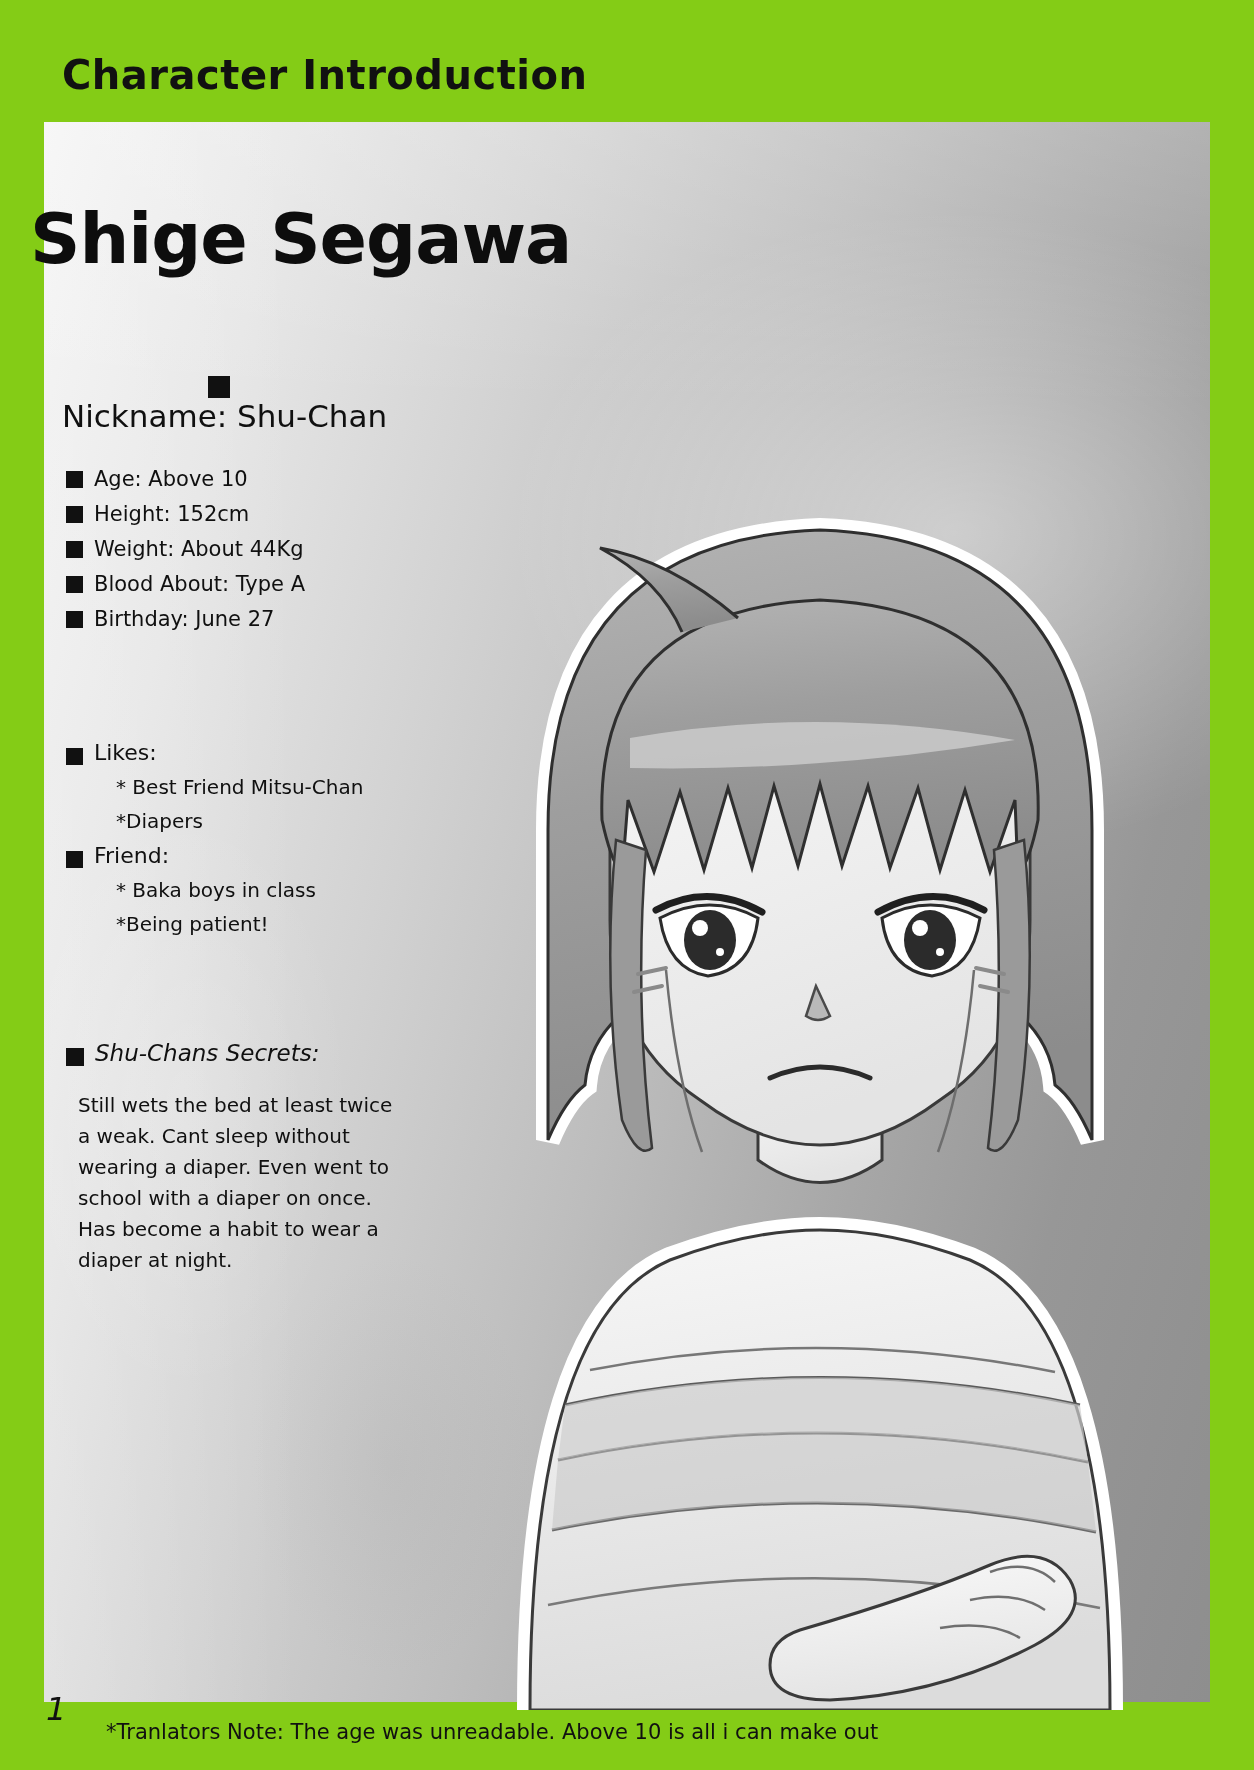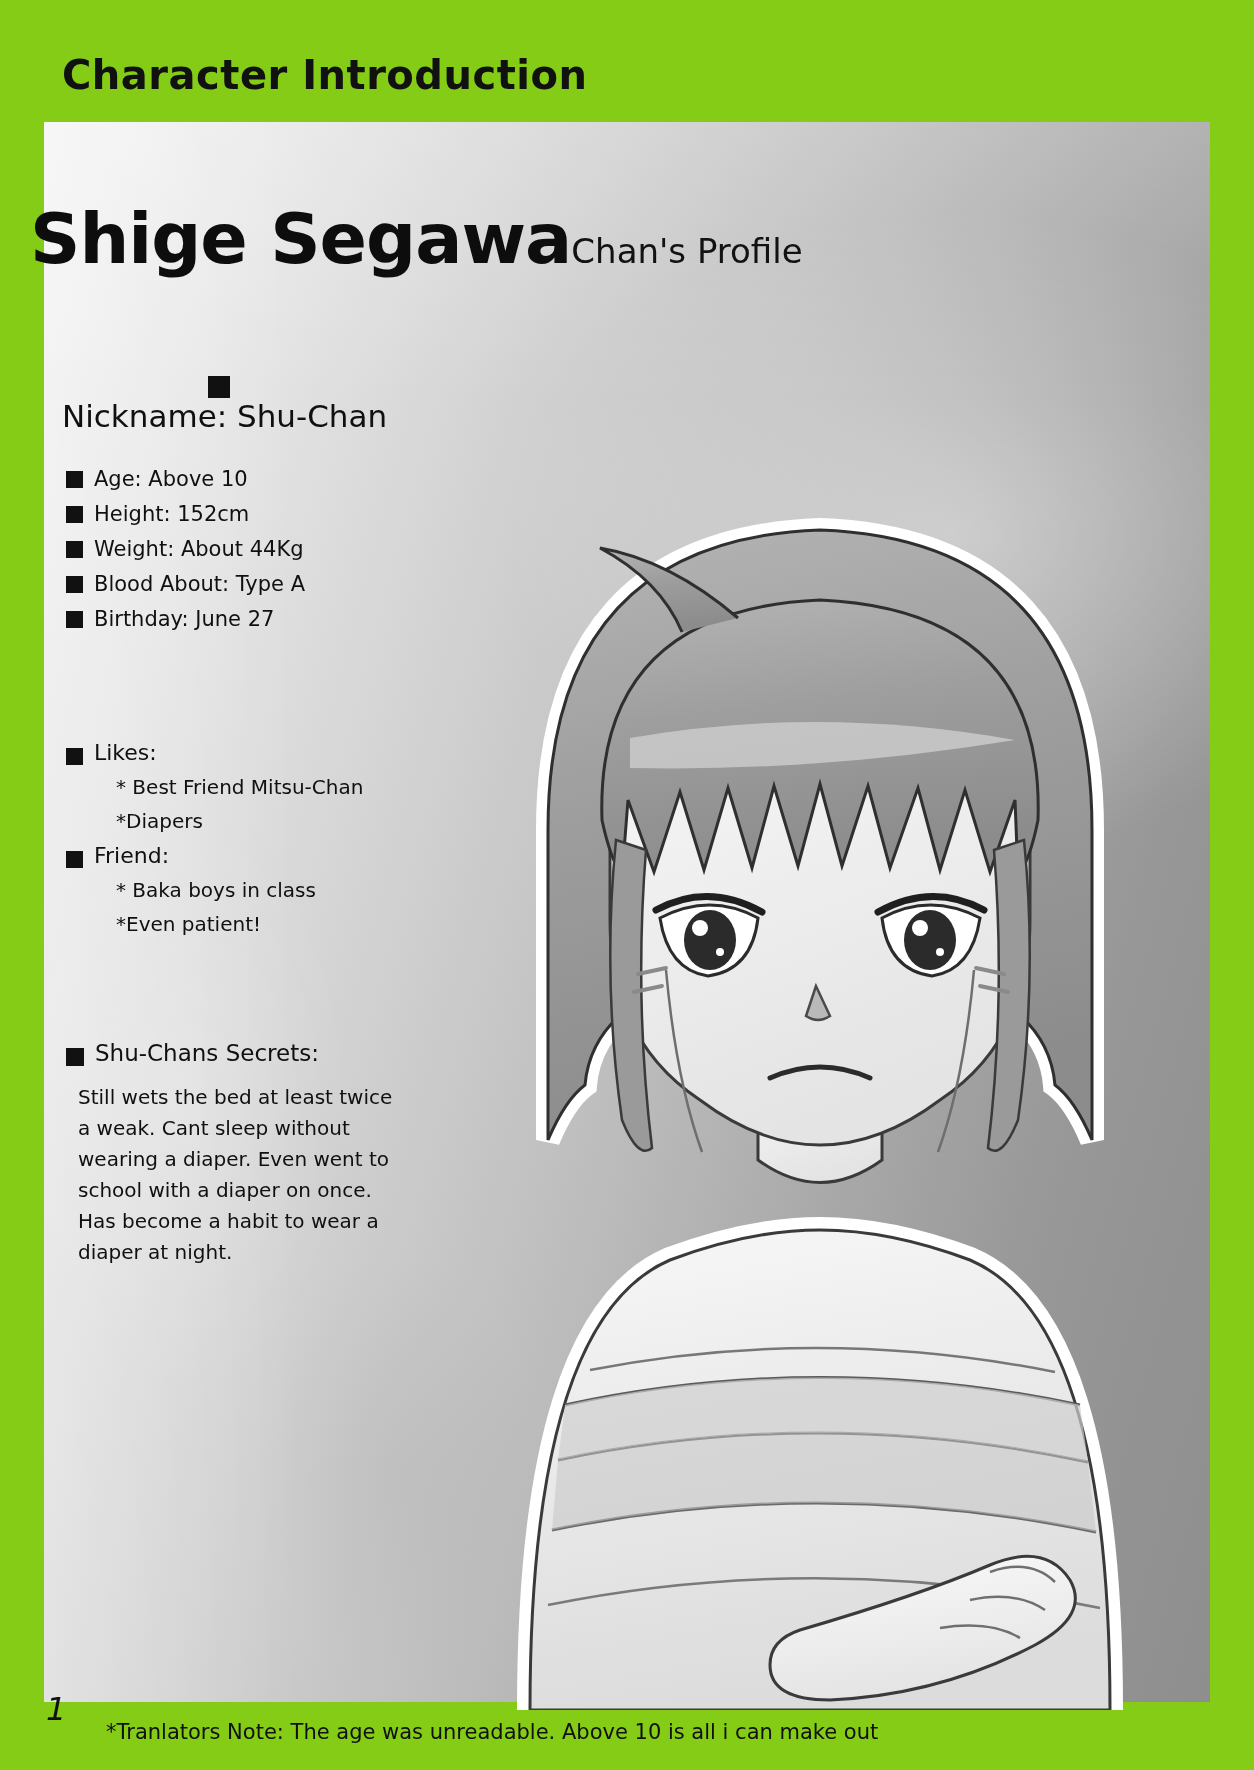--- a/index.html
+++ b/index.html
@@ -140,21 +140,21 @@
   .sub.tight { margin-top: 2px; }
 
   .secrets {
     position: absolute;
     left: 66px;
     top: 1040px;
     z-index: 6;
     color: #101010;
     width: 360px;
   }
-  .secrets .hdr { font-size: 23px; margin-bottom: 16px; }
+  .secrets .hdr { font-size: 23px; margin-bottom: 24px; font-style: italic; }
   .secrets .hdr .sq { width: 18px; height: 18px; }
   .secret-text {
     font-size: 20px;
     line-height: 1.55;
     margin-left: 12px;
     width: 330px;
   }
 
   
   .page-number {
@@ -190,21 +190,20 @@
 <body>
 
 <div class="page">
 
   <div class="tone-panel"></div>
 
   <div class="char-intro">Character Introduction</div>
 
   <div class="title-row">
     <span class="title-name">Shige Segawa</span>
-    <span class="title-suffix">Chan's Profile</span>
   </div>
 
   <div class="nickname">
     <span class="sq"></span>
     <span>Nickname: Shu-Chan</span>
   </div>
 
   <div class="stats">
     <div class="stat-row">
       <span class="sq"></span>
@@ -234,21 +233,21 @@
       <span>Likes:</span>
     </div>
     <div class="sub">* Best Friend Mitsu-Chan</div>
     <div class="sub tight">*Diapers</div>
 
     <div class="hdr">
       <span class="sq"></span>
       <span>Friend:</span>
     </div>
     <div class="sub">* Baka boys in class</div>
-    <div class="sub tight">*Even patient!</div>
+    <div class="sub tight">*Being patient!</div>
   </div>
 
   <div class="secrets">
     <div class="hdr">
       <span class="sq"></span>
       <span>Shu-Chans Secrets:</span>
     </div>
     <div class="secret-text">Still wets the bed at least twice a weak. Cant sleep without wearing a diaper. Even went to school with a diaper on once. Has become a habit to wear a diaper at night.</div>
   </div>
 

